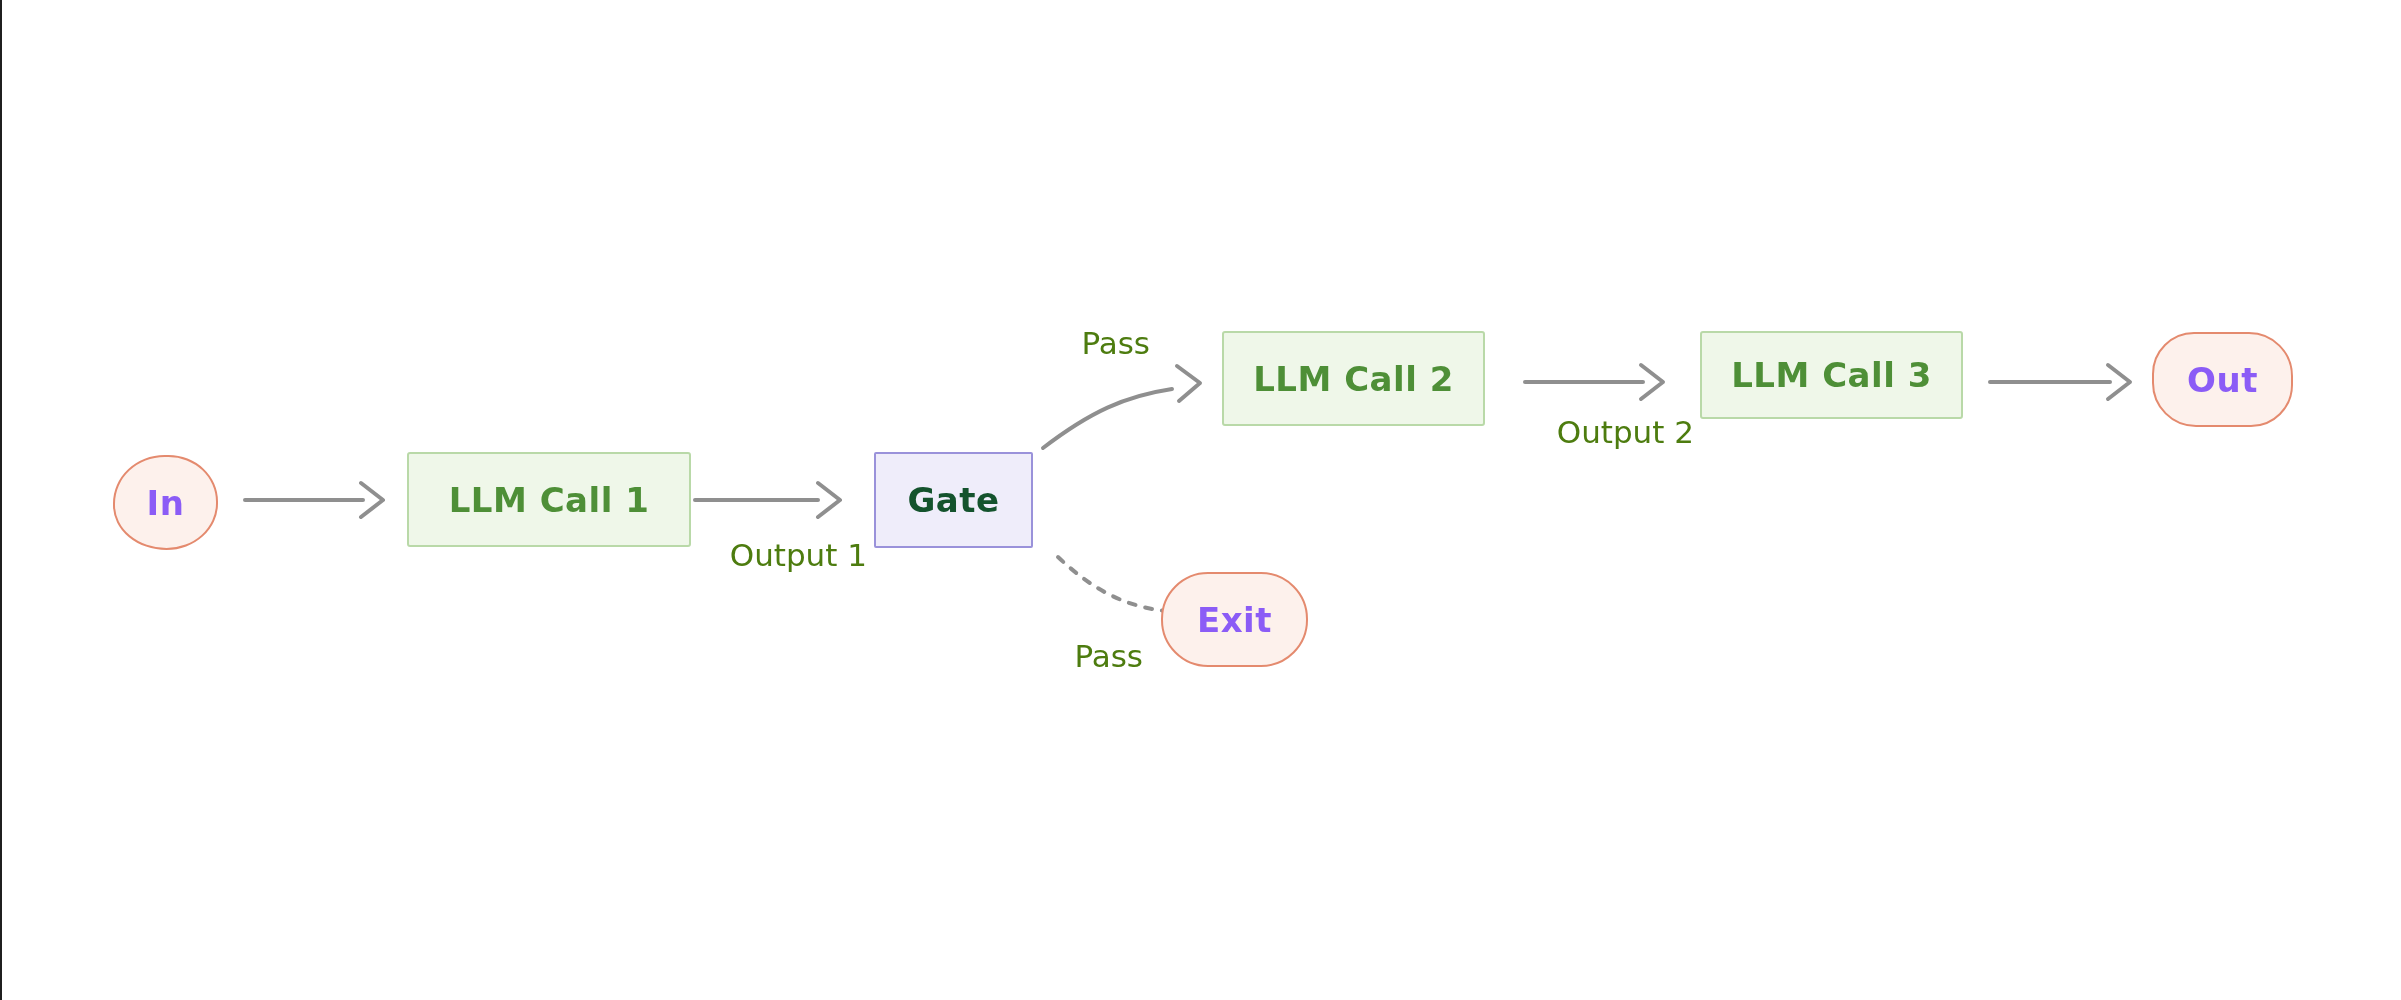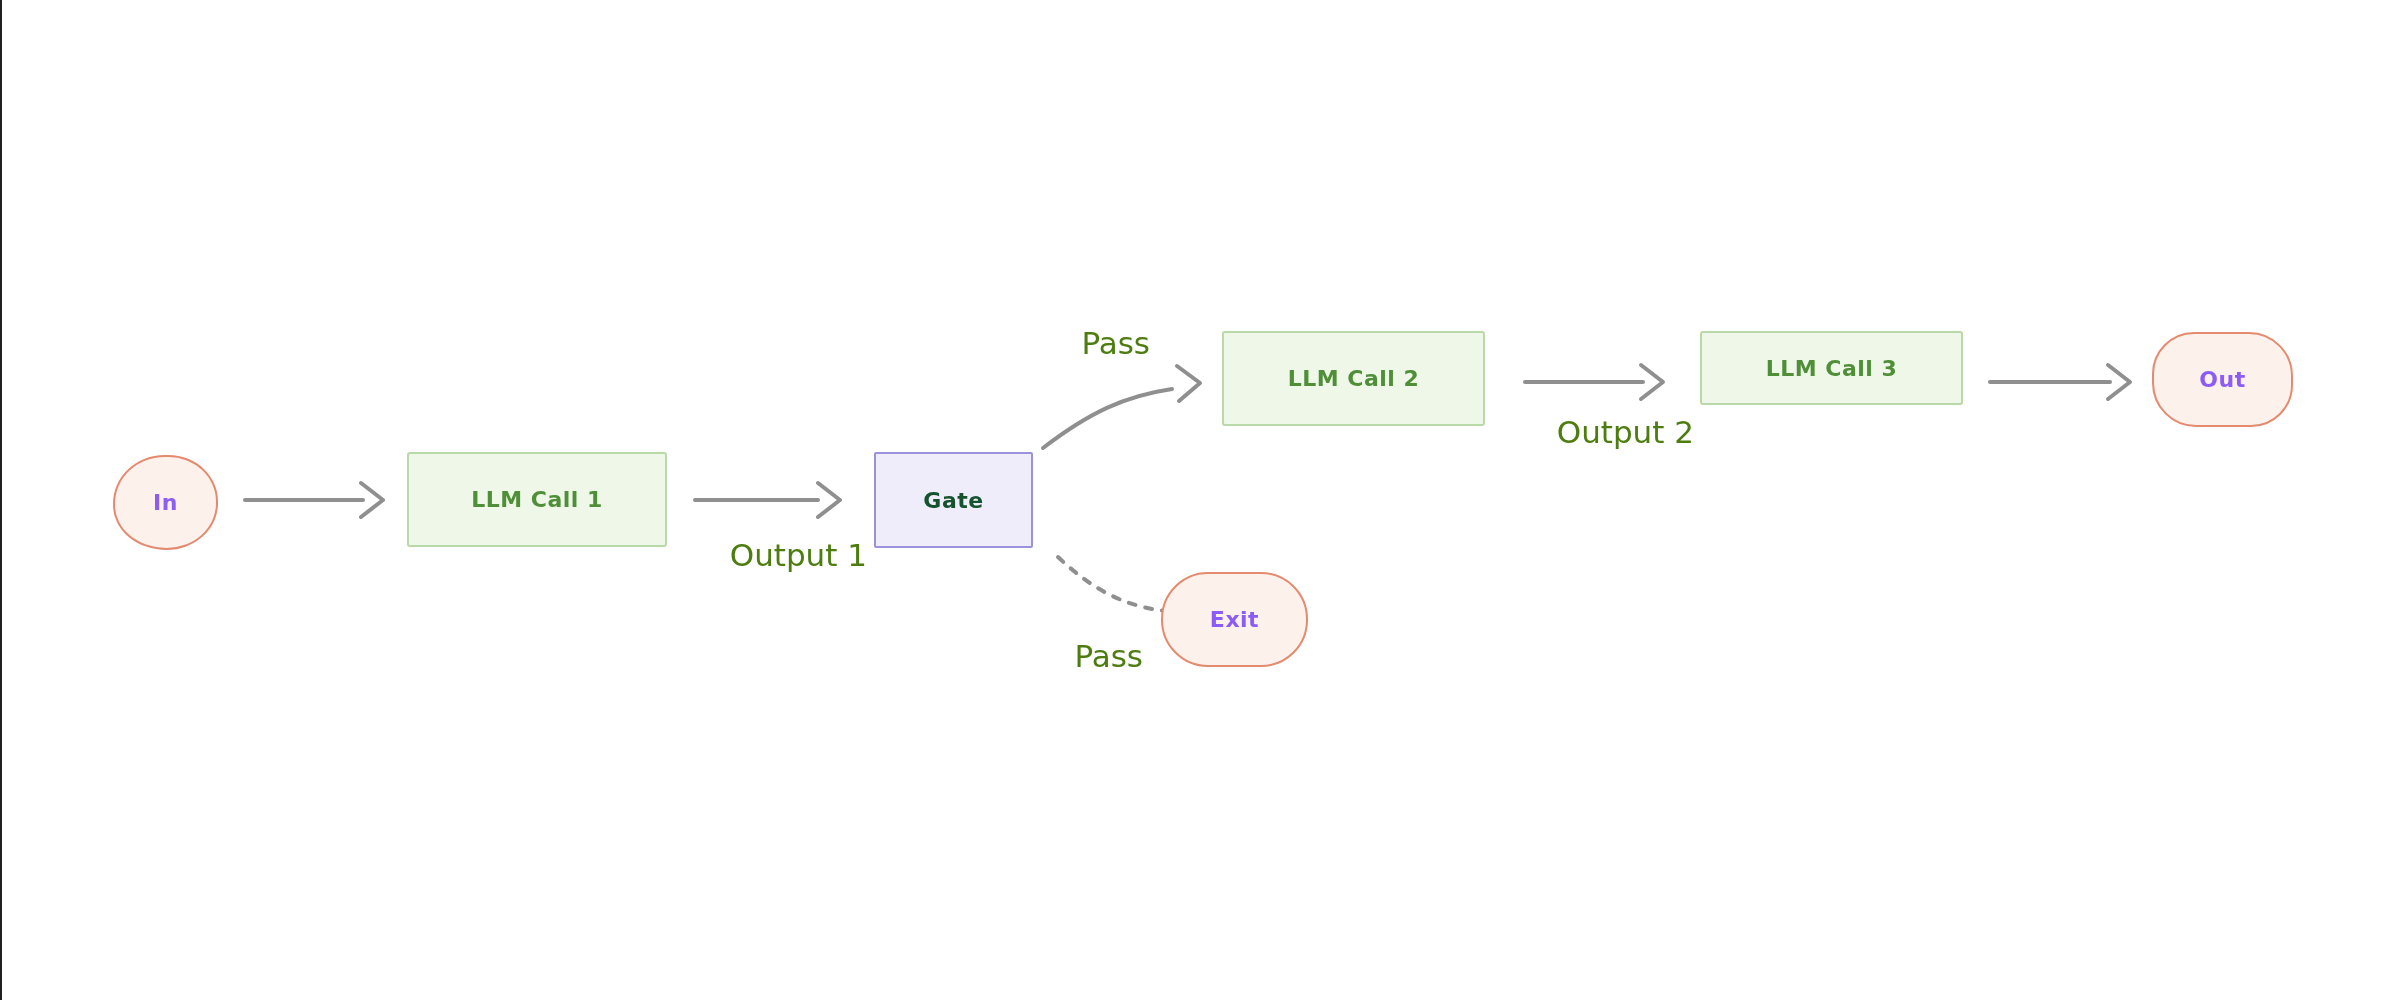--- a/index.html
+++ b/index.html
@@ -11,45 +11,45 @@
     font-family:"DejaVu Sans",sans-serif;
   }
   .left-edge-line{
     position:absolute;left:0;top:0;width:2px;height:1000px;background:#1f1f1f;
   }
   .edges-svg{position:absolute;left:0;top:0;}
   .node{
     position:absolute;
     box-sizing:border-box;
     display:flex;align-items:center;justify-content:center;
-    font-weight:bold;font-size:22px;
+    font-weight:bold;font-size:34px;
     letter-spacing:0.5px;
   }
   .node.terminal{
     background:#fdf1ec;
     border:2.5px solid #e48a6e;
     color:#8b5cf6;
   }
   .node.process{
     background:#eff7e9;
     border:2px solid #b9d9a8;
     color:#4e8f37;
     border-radius:3px;
   }
   .node.decision{
     background:#efedfa;
     border:2.5px solid #9a92da;
     color:#14532d;
     border-radius:2px;
   }
   .node-in   {left:113px;top:455px;width:105px;height:95px;border-radius:50% 48% 50% 52%/52% 50% 50% 48%;}
-  .node-llm1 {left:407px;top:452px;width:260px;height:95px;justify-content:center;}
+  .node-llm1 {left:407px;top:452px;width:284px;height:95px;justify-content:center;}
   .node-gate {left:874px;top:452px;width:159px;height:96px;}
   .node-llm2 {left:1222px;top:331px;width:263px;height:95px;}
-  .node-llm3 {left:1700px;top:331px;width:263px;height:74px;}
+  .node-llm3 {left:1700px;top:331px;width:263px;height:88px;}
   .node-out  {left:2152px;top:332px;width:141px;height:95px;border-radius:42px 44px 42px 44px;}
   .node-exit {left:1161px;top:572px;width:147px;height:95px;border-radius:47px;}
   .edge-label{
     position:absolute;
     color:#4d7c0f;
     font-size:31px;
     line-height:36px;
     text-align:right;
     white-space:nowrap;
   }

